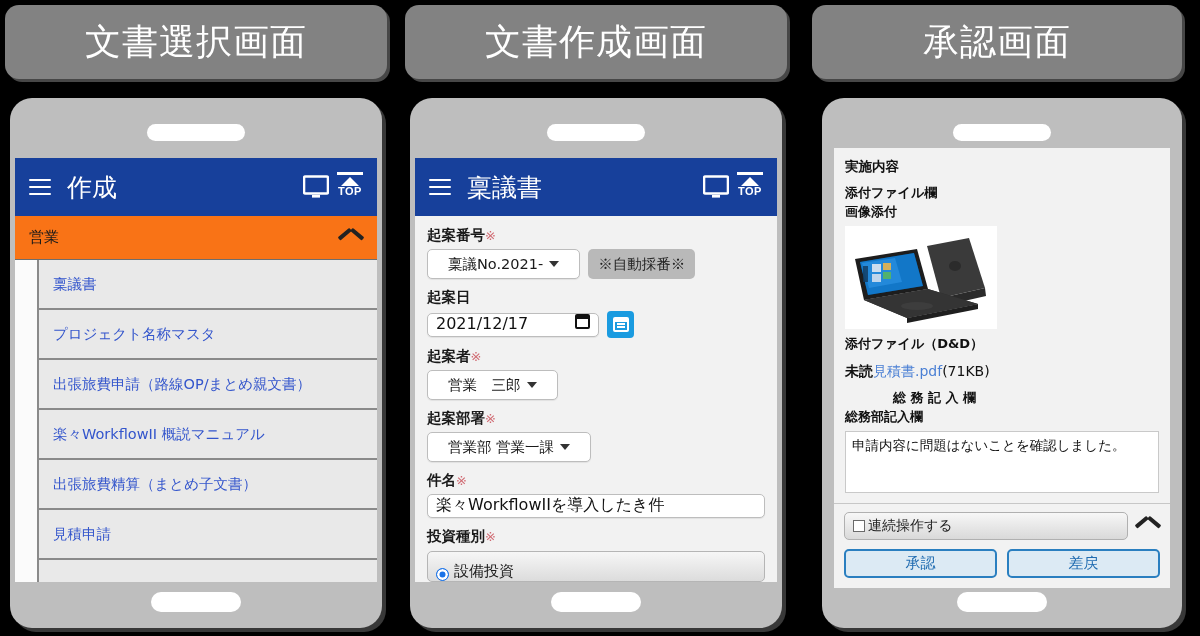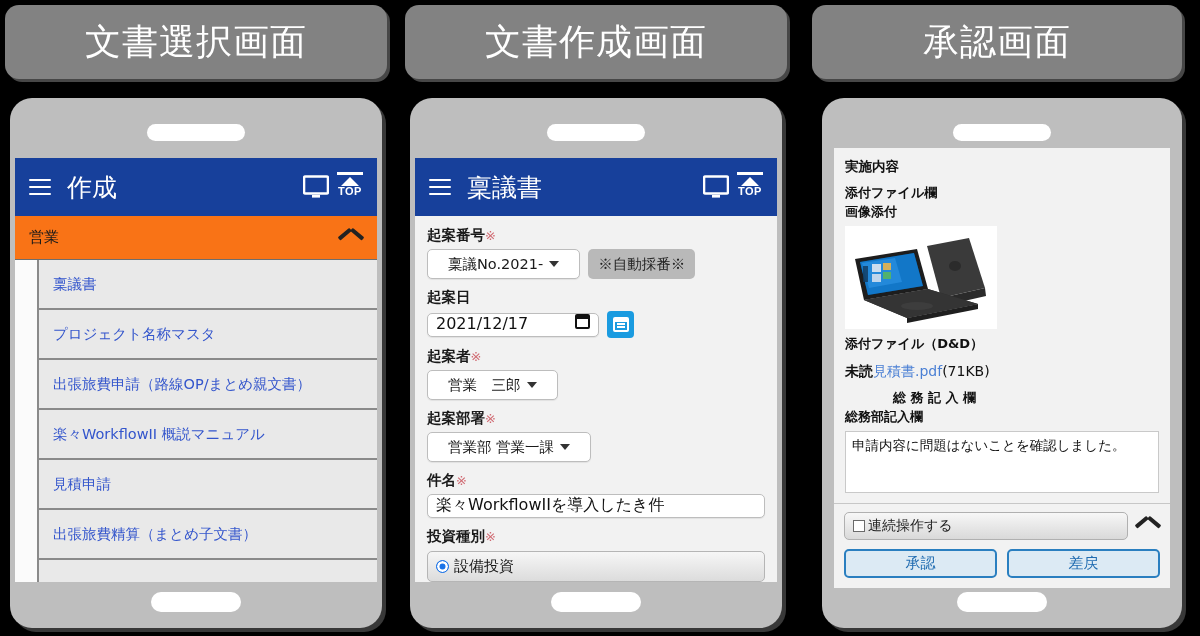--- a/index.html
+++ b/index.html
@@ -222,21 +222,21 @@
   .cal-button .inner::after {
     content:""; position:absolute; bottom:2px; left:2px; width:8px; height:2px;
     box-shadow: 0 -3px 0 #fff, 0 0 0 #fff; background:#fff;
   }
   .wide { width: 100%; }
   .radio-row {
     background: linear-gradient(#f6f6f6, #dcdcdc);
     border: 1px solid #b5b5b5;
     border-radius: 5px;
     height: 31px;
-    display: flex; align-items: center;
+    display: flex; align-items: flex-end;
     padding: 0 8px;
     font-size: 15px; color: #1a1a1a;
     margin-top: 5px;
     font-family:"DejaVu Sans","Liberation Sans",sans-serif;
   }
   .radio-dot {
     width: 13px; height: 13px; border-radius: 50%;
     border: 1px solid #7c7c7c; background: #fff;
     margin-right: 5px; flex: 0 0 auto; position: relative;
   }
@@ -332,22 +332,22 @@
           <span class="chev-up"></span>
         </div>
 
         <div class="doc-list">
           <div class="doc-gutter"></div>
           <div class="doc-items">
             <div class="doc-item">稟議書</div>
             <div class="doc-item">プロジェクト名称マスタ</div>
             <div class="doc-item">出張旅費申請（路線OP/まとめ親文書）</div>
             <div class="doc-item">楽々WorkflowII 概説マニュアル</div>
+            <div class="doc-item">出張旅費精算（まとめ子文書）</div>
             <div class="doc-item">見積申請</div>
-            <div class="doc-item">出張旅費精算（まとめ子文書）</div>
             <div class="doc-item"></div>
           </div>
         </div>
 
       </div>
       <div class="homebar"></div>
     </div>
   </div>
 
   <div class="panel p2">

